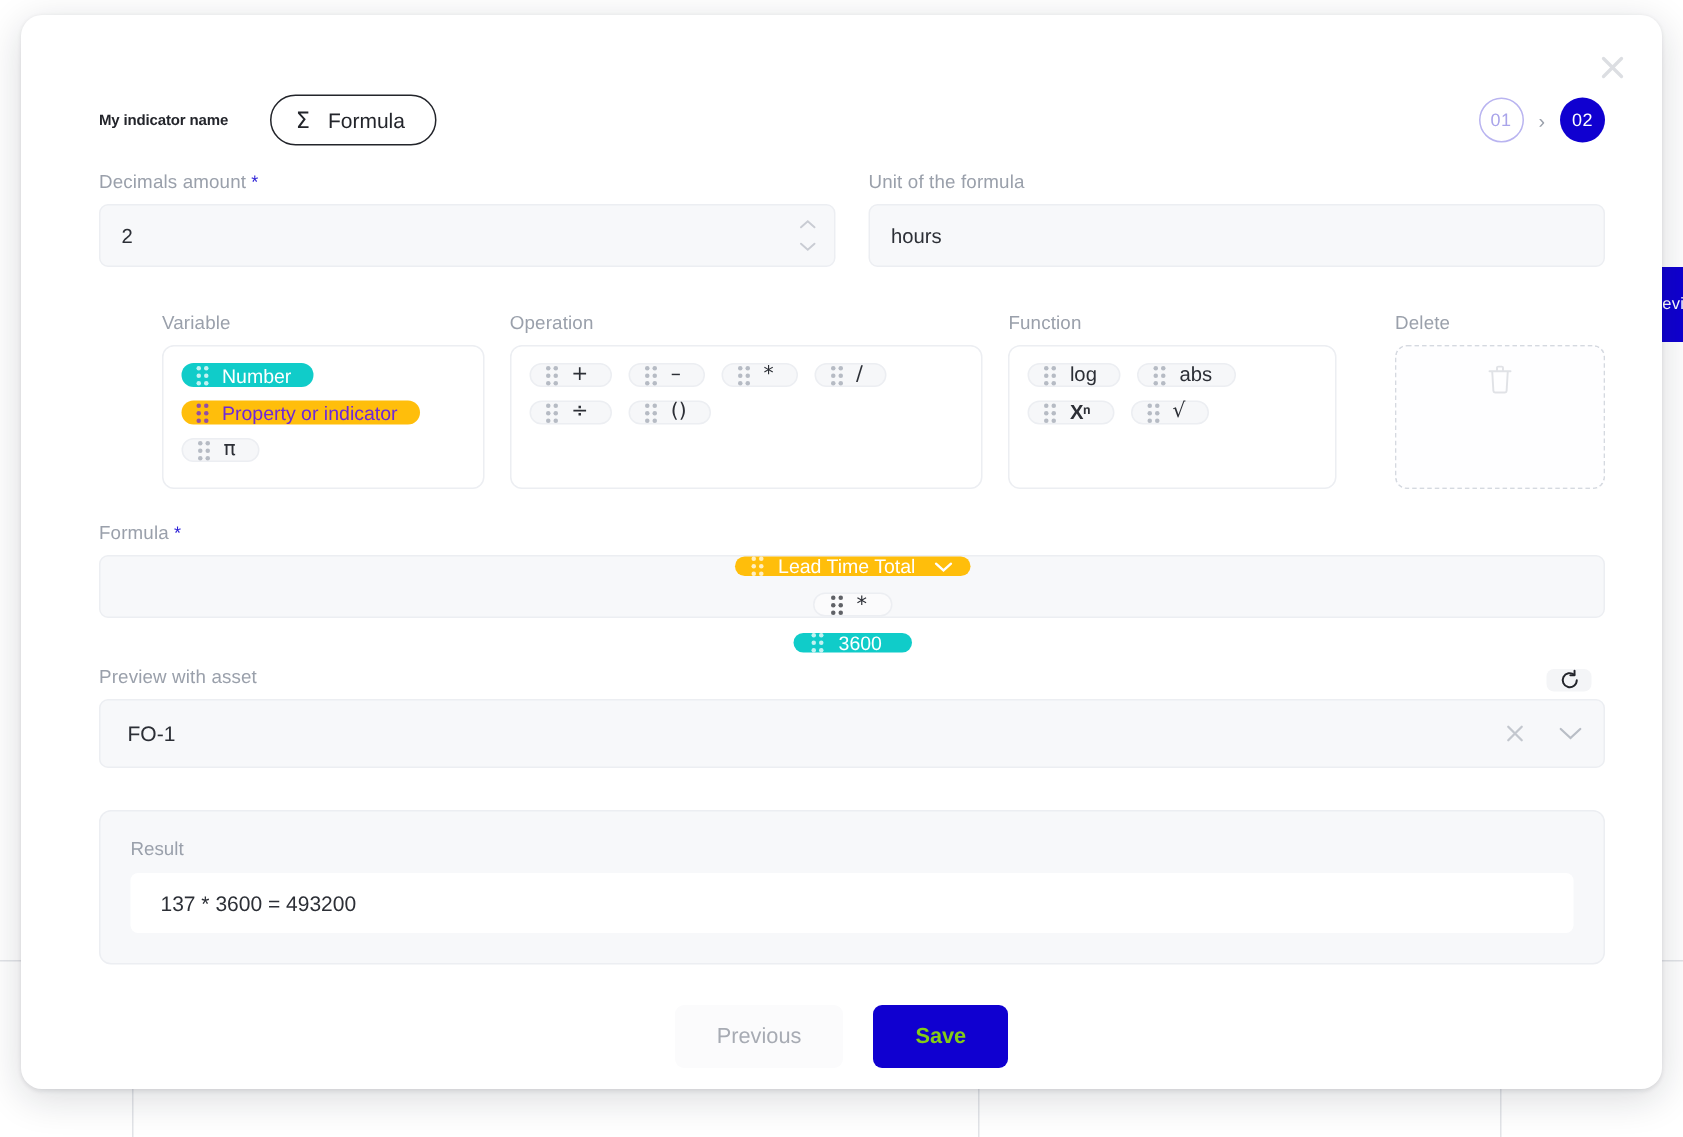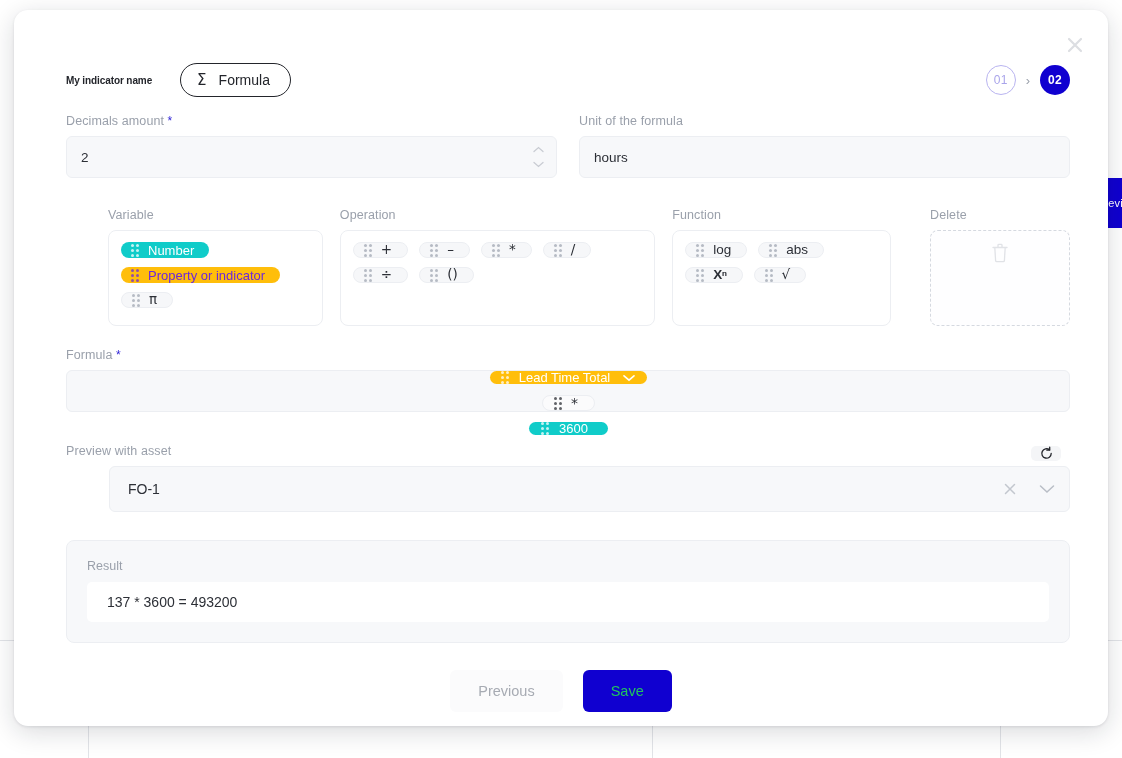--- a/index.html
+++ b/index.html
@@ -137,21 +137,21 @@
   }
   .step-circle.inactive {
     border: 1.4px solid #b9b4f0;
     color: #a9a4ea;
     background: #fff;
     cursor: pointer;
   }
   .step-circle.active {
     background: #1000d0;
     color: #ffffff;
-    font-weight: 700;
+    font-weight: 400;
   }
   .step-sep {
     color: #9aa0ab;
     font-size: 13px;
   }
 
   
   .field-label {
     font-size: 12.5px;
     color: #9aa0ab;
@@ -345,21 +345,20 @@
   .select-box {
     height: 46px;
     background: #f7f8fa;
     border: 1px solid #eceef2;
     border-radius: 6px;
     display: flex;
     align-items: center;
     padding: 0 14px 0 18px;
     font-size: 14px;
     color: #2c2f36;
-    margin-left: 43px;
   }
   .select-icons {
     margin-left: auto;
     display: flex;
     align-items: center;
     gap: 22px;
   }
   .sel-ic { cursor: pointer; display: flex; }
 
   
@@ -409,22 +408,22 @@
     cursor: pointer;
     padding: 0 28px;
   }
   .btn-prev {
     background: #fbfbfc;
     color: #a7abb3;
     min-width: 108px;
   }
   .btn-save {
     background: #1000d0;
-    color: #22c55e;
-    font-weight: 400;
+    color: #84cc16;
+    font-weight: 700;
     min-width: 82px;
   }
 </style>
 </head>
 <body>
 
 <div id="page-backdrop">
   <div class="bg-table">
     <div class="bg-col" style="left:88px"></div>
     <div class="bg-col" style="left:652px"></div>

